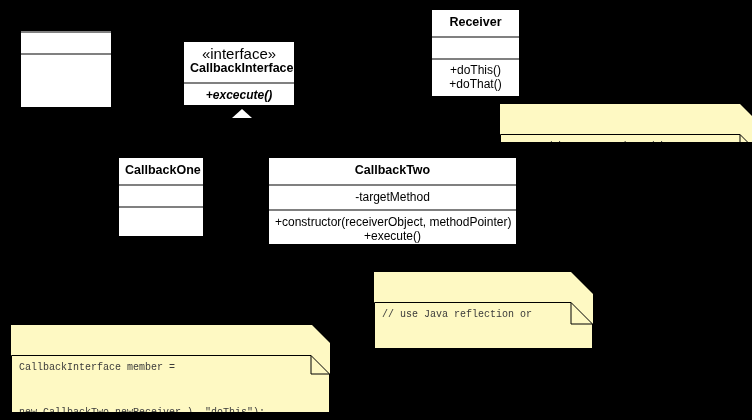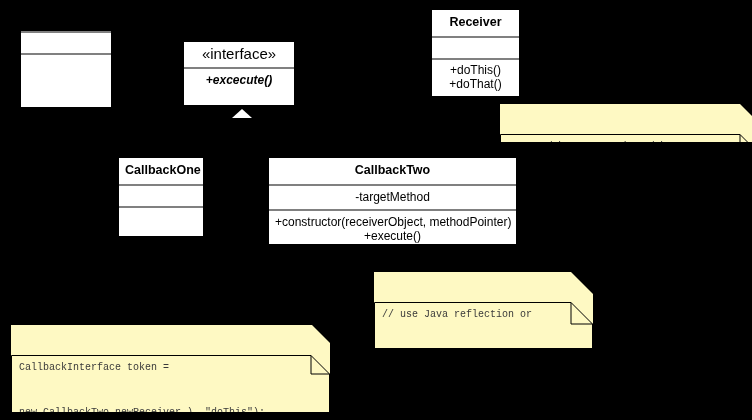--- a/index.html
+++ b/index.html
@@ -109,20 +109,21 @@
 <div id="canvas">
 
   <div class="uml-class" style="left:20px; top:30px; width:92px; height:78px;">
     <div class="uml-compartment sep empty-row"></div>
     <div class="uml-compartment sep empty-row"></div>
   </div>
 
   <div class="uml-class" style="left:183px; top:41px; width:112px; height:65px;">
     <div class="uml-compartment uml-name">
       <span class="uml-stereotype">«interface»</span>
+      <span class="uml-ident">CallbackInterface</span>
     </div>
     <div class="uml-compartment sep" style="padding-top:4px;">
       <span class="uml-op italic">+excecute()</span>
     </div>
   </div>
 
   <div class="gen-triangle" style="left:232px; top:109px;"></div>
 
   <div class="uml-class" style="left:393px; top:9px; width:89px; height:88px;margin-left:38px;">
     <div class="uml-compartment uml-name">
@@ -174,21 +175,21 @@
     
     <span class="note-outline">
       <svg viewBox="0 0 219 76" preserveAspectRatio="none">
         <path d="M0.5 0.5 H197 L218.5 22 V75.5 H0.5 Z" fill="none" stroke="#000000" stroke-width="1"></path>
         <path d="M197 0.5 V22 H218.5" fill="none" stroke="#000000" stroke-width="1"></path>
       </svg>
     </span>
   </div>
 
   <div class="uml-note fold-18" style="left:11px; top:325px; width:319px; height:87px;">
-    <span class="note-line">CallbackInterface token =</span>
+    <span class="note-line">CallbackInterface member =</span>
     <span class="note-line">new CallbackTwo newReceiver ), "doThis");</span>
     
     
     
     <span class="note-outline">
       <svg viewBox="0 0 319 87" preserveAspectRatio="none">
         <path d="M0.5 0.5 H300 L318.5 19 V86.5 H0.5 Z" fill="none" stroke="#000000" stroke-width="1"></path>
         <path d="M300 0.5 V19 H318.5" fill="none" stroke="#000000" stroke-width="1"></path>
       </svg>
     </span>

